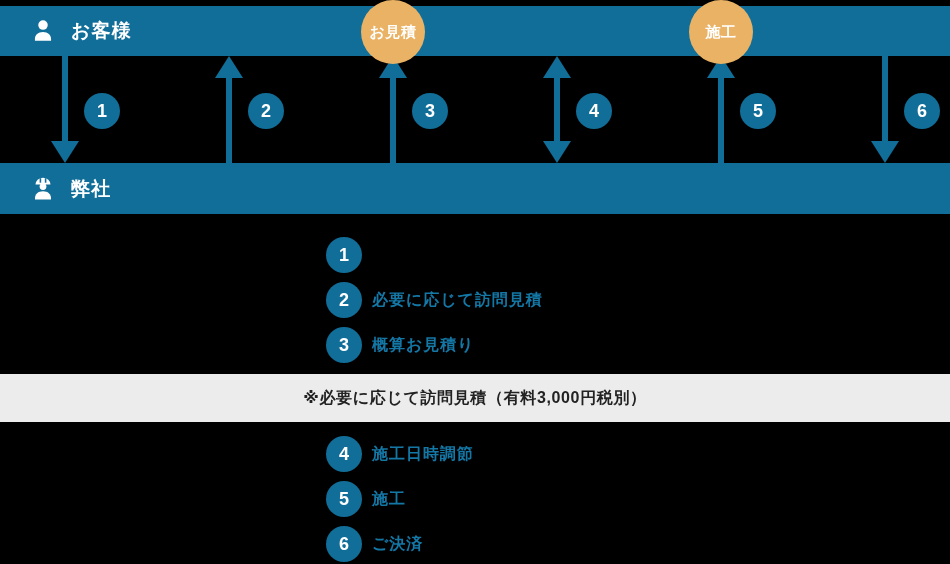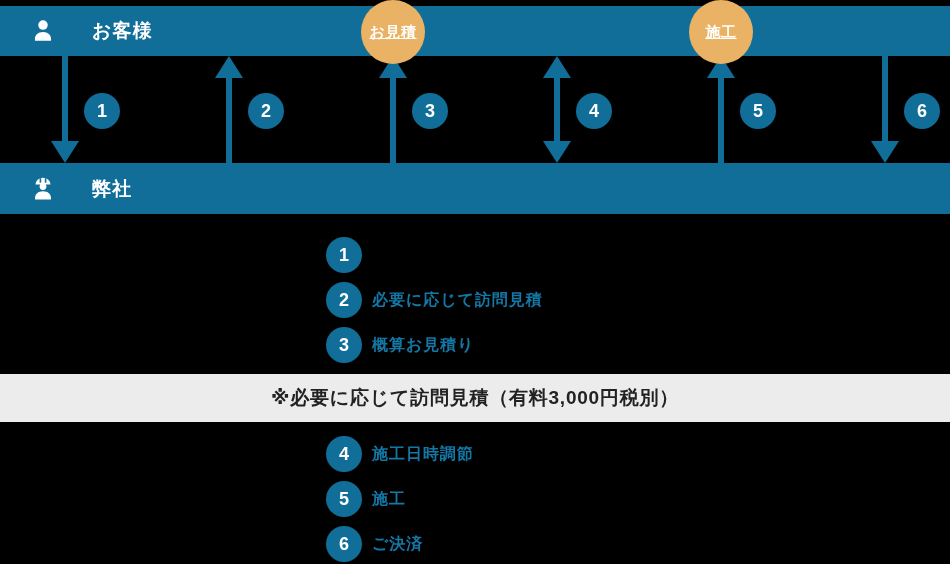--- a/index.html
+++ b/index.html
@@ -17,21 +17,20 @@
   
   .lane-bar {
     position: absolute;
     left: 0;
     width: 950px;
     background: #116e98;
     display: flex;
     align-items: center;
     padding-left: 30px;
     z-index: 1;
-    gap: 21px;
   }
   #customer-bar { top: 6px; height: 50px; }
   #company-bar  { top: 163px; height: 51px; }
   .lane-label {
     color: #ffffff;
     font-size: 19px;
     letter-spacing: 0.06em;
     margin-left: 15px;
   }
   .lane-icon { width: 26px; height: 30px; display: flex; align-items: center; justify-content: center; }
@@ -45,21 +44,20 @@
     height: 64px;
     border-radius: 50%;
     background: #eab264;
     color: #ffffff;
     display: flex;
     align-items: center;
     justify-content: center;
     font-size: 15px;
     letter-spacing: 0.04em;
     z-index: 3;
-    text-decoration: underline;
   }
   #milestone-estimate     { left: 361px; }
   #milestone-construction { left: 689px; }
 
   
   .arrow {
     position: absolute;
     top: 56px;
     width: 28px;
     height: 107px;
@@ -143,21 +141,21 @@
     position: absolute;
     left: 0;
     top: 374px;
     width: 950px;
     height: 48px;
     background: #ececec;
     display: flex;
     align-items: center;
     justify-content: center;
     color: #222222;
-    font-size: 19px;
+    font-size: 16px;
     letter-spacing: 0.04em;
   }
 </style>
 </head>
 <body>
 
 <div id="stage">
 
   <div class="lane-bar" id="customer-bar">
     <span class="lane-icon">

